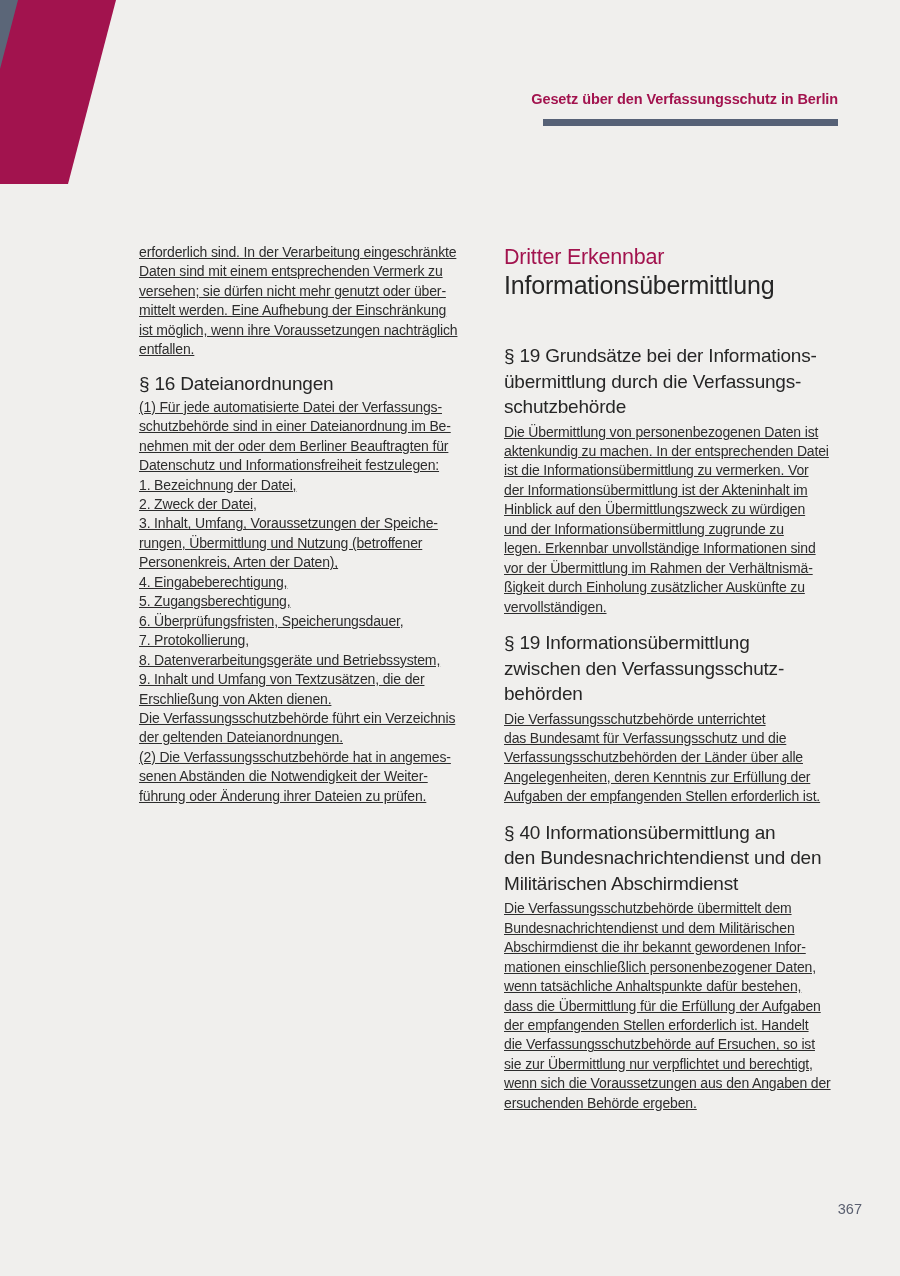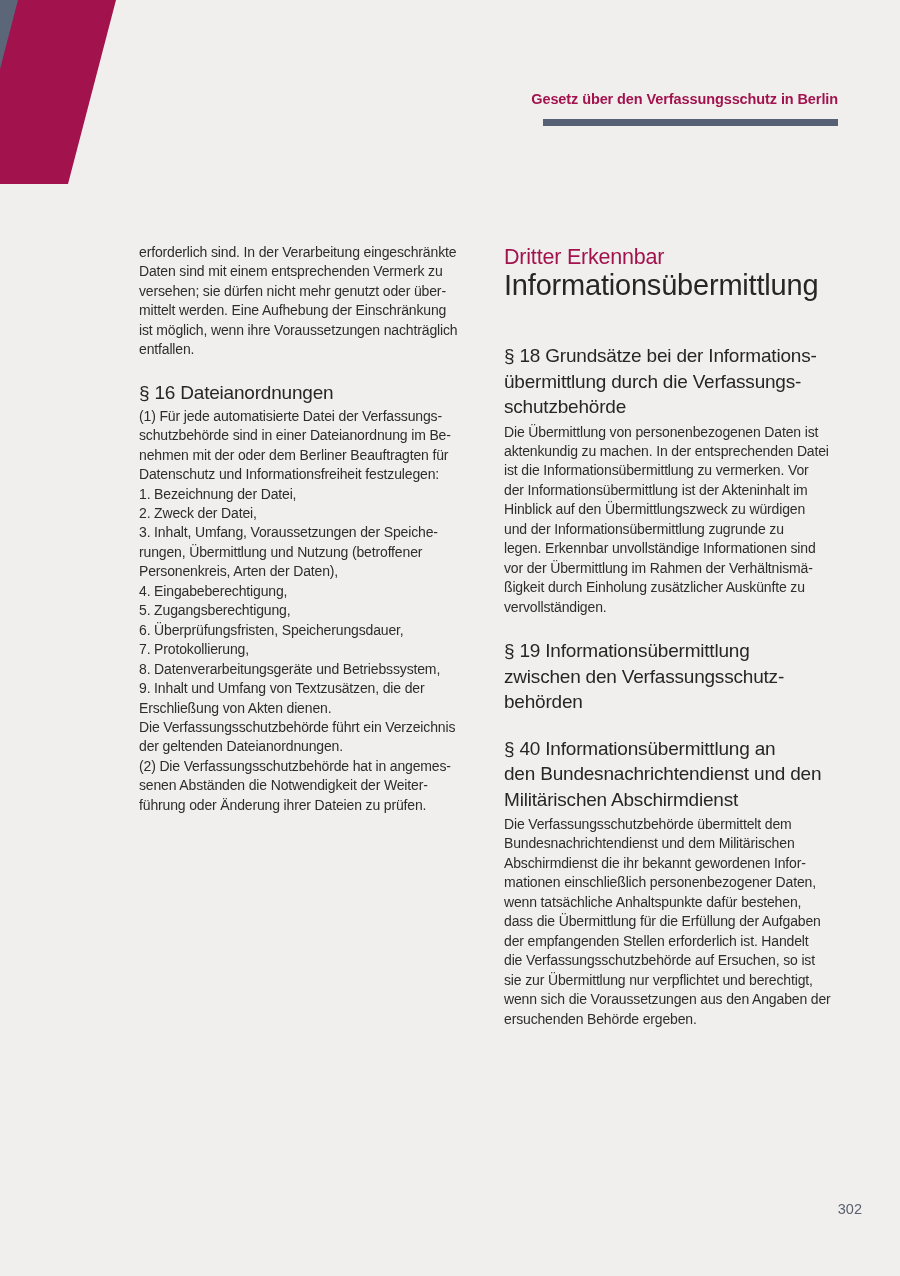--- a/index.html
+++ b/index.html
@@ -45,22 +45,23 @@
   .col-left  { left: 139px; width: 356px; }
   .col-right { left: 504px; width: 356px; }
 
   p.body {
     margin: 0;
     font-size: 14px;
     line-height: 19.45px;
     letter-spacing: -0.15px;
     white-space: pre-line;
     color: #2d2d2d;
+    text-decoration: underline;
   }
-  .law-section { margin-top: 22px; }
+  .law-section { margin-top: 13px; }
   .law-section h3 {
     margin: 0 0 3px 0;
     font-size: 19px;
     font-weight: normal;
     letter-spacing: -0.2px;
     line-height: 25.5px;
     color: #262626;
     white-space: pre-line;
   }
   .col-left .law-section h3 { line-height: 22px; }
@@ -68,28 +69,28 @@
   .kicker {
     margin: 0;
     font-size: 21.5px;
     font-weight: normal;
     letter-spacing: -0.2px;
     line-height: 28px;
     color: #a2134e;
   }
   .chapter-title {
     margin: 0;
-    font-size: 29px;
+    font-size: 25px;
     font-weight: normal;
     letter-spacing: -0.2px;
     line-height: 28px;
     color: #262626;
   }
   .col-right .law-section.first { margin-top: 44px; }
-  .col-right .law-section { margin-top: 21px; }
+  .col-right .law-section { margin-top: 13px; }
 
   .page-number {
     position: absolute;
     top: 1201px;
     right: 38px;
     font-size: 14.5px;
     color: #5b6070;
   }
 </style>
 </head>
@@ -138,54 +139,59 @@
 führung oder Änderung ihrer Dateien zu prüfen.</p>
     </div>
 
   </section>
 
   <section class="col col-right">
     <h1 class="kicker">Dritter Erkennbar</h1>
     <h2 class="chapter-title">Informationsübermittlung</h2>
 
     <div class="law-section first">
-      <h3>§ 18 Grundsätze bei der Informations-
+      <h3>§ 19 Grundsätze bei der Informations-
 übermittlung durch die Verfassungs-
 schutzbehörde</h3>
       <p class="body">Die Übermittlung von personenbezogenen Daten ist
 aktenkundig zu machen. In der entsprechenden Datei
 ist die Informationsübermittlung zu vermerken. Vor
 der Informationsübermittlung ist der Akteninhalt im
 Hinblick auf den Übermittlungszweck zu würdigen
 und der Informationsübermittlung zugrunde zu
 legen. Erkennbar unvollständige Informationen sind
 vor der Übermittlung im Rahmen der Verhältnismä-
 ßigkeit durch Einholung zusätzlicher Auskünfte zu
 vervollständigen.</p>
     </div>
 
     <div class="law-section">
       <h3>§ 19 Informationsübermittlung
 zwischen den Verfassungsschutz-
 behörden</h3>
+      <p class="body">Die Verfassungsschutzbehörde unterrichtet
+das Bundesamt für Verfassungsschutz und die
+Verfassungsschutzbehörden der Länder über alle
+Angelegenheiten, deren Kenntnis zur Erfüllung der
+Aufgaben der empfangenden Stellen erforderlich ist.</p>
     </div>
 
     <div class="law-section">
       <h3>§ 40 Informationsübermittlung an
 den Bundesnachrichtendienst und den
 Militärischen Abschirmdienst</h3>
       <p class="body">Die Verfassungsschutzbehörde übermittelt dem
 Bundesnachrichtendienst und dem Militärischen
 Abschirmdienst die ihr bekannt gewordenen Infor-
 mationen einschließlich personenbezogener Daten,
 wenn tatsächliche Anhaltspunkte dafür bestehen,
 dass die Übermittlung für die Erfüllung der Aufgaben
 der empfangenden Stellen erforderlich ist. Handelt
 die Verfassungsschutzbehörde auf Ersuchen, so ist
 sie zur Übermittlung nur verpflichtet und berechtigt,
 wenn sich die Voraussetzungen aus den Angaben der
 ersuchenden Behörde ergeben.</p>
     </div>
   </section>
 
-  <div class="page-number">302</div>
+  <div class="page-number">367</div>
 
 </div>
 
 </body></html>

